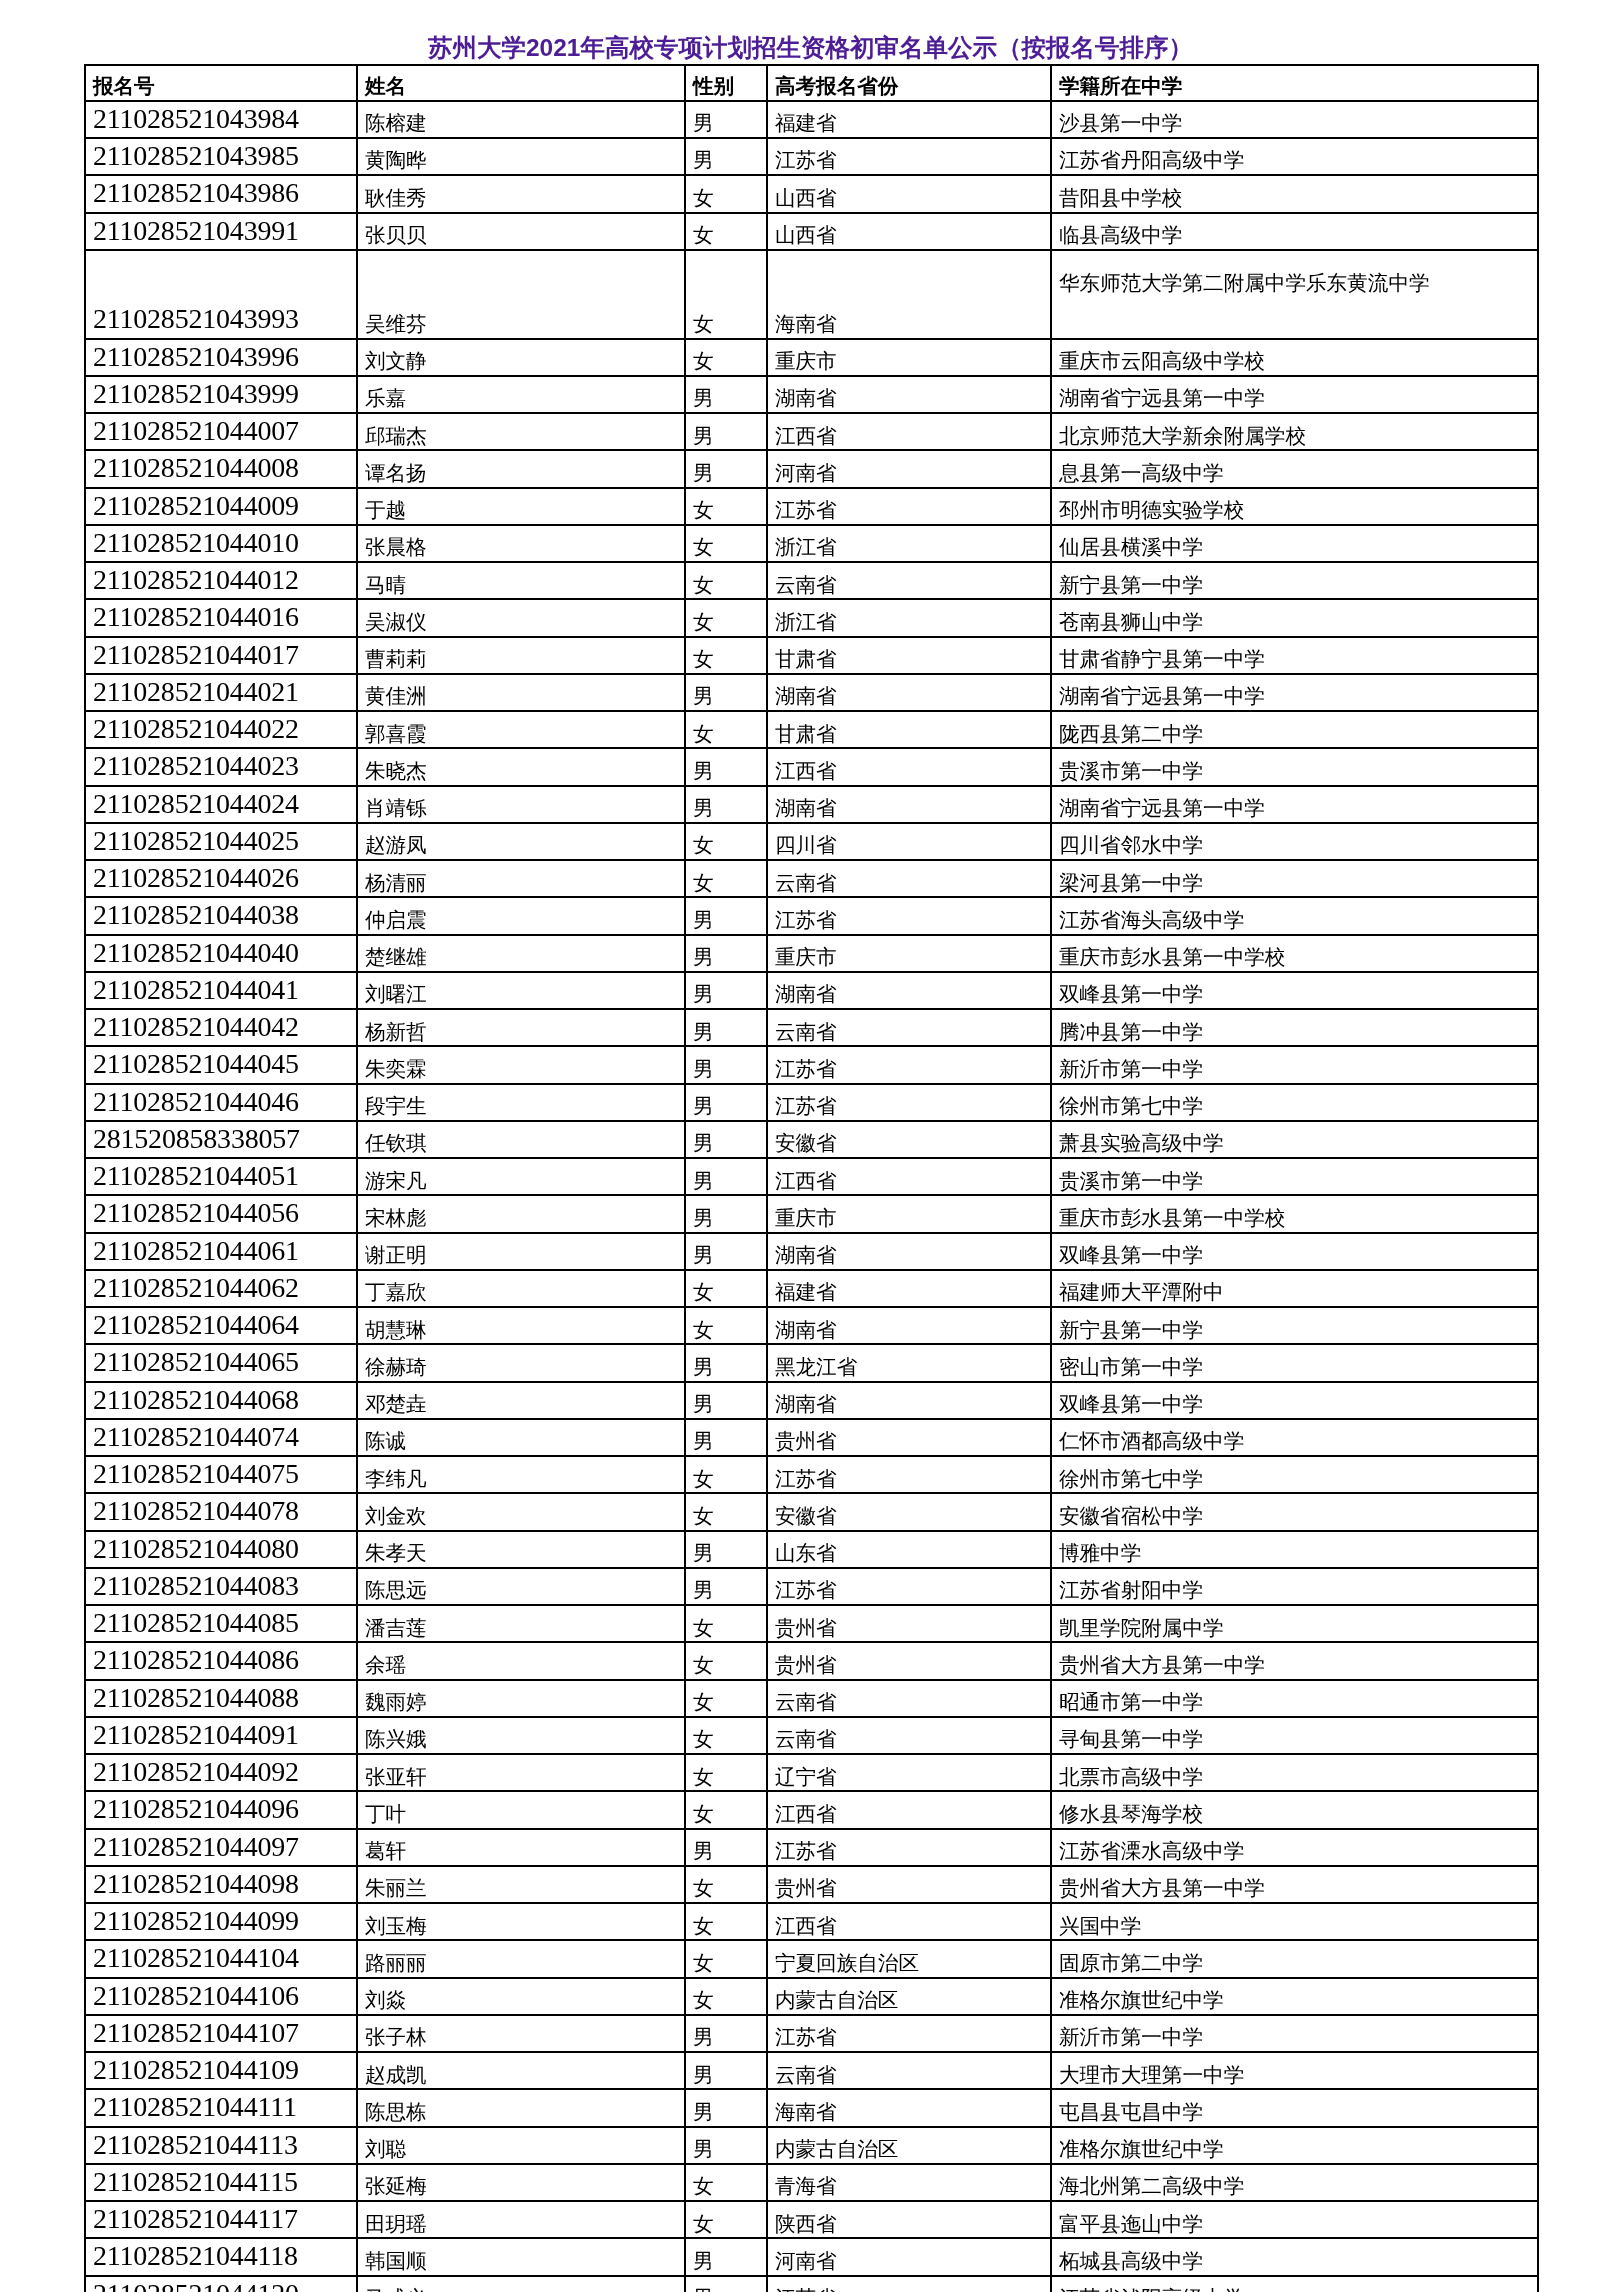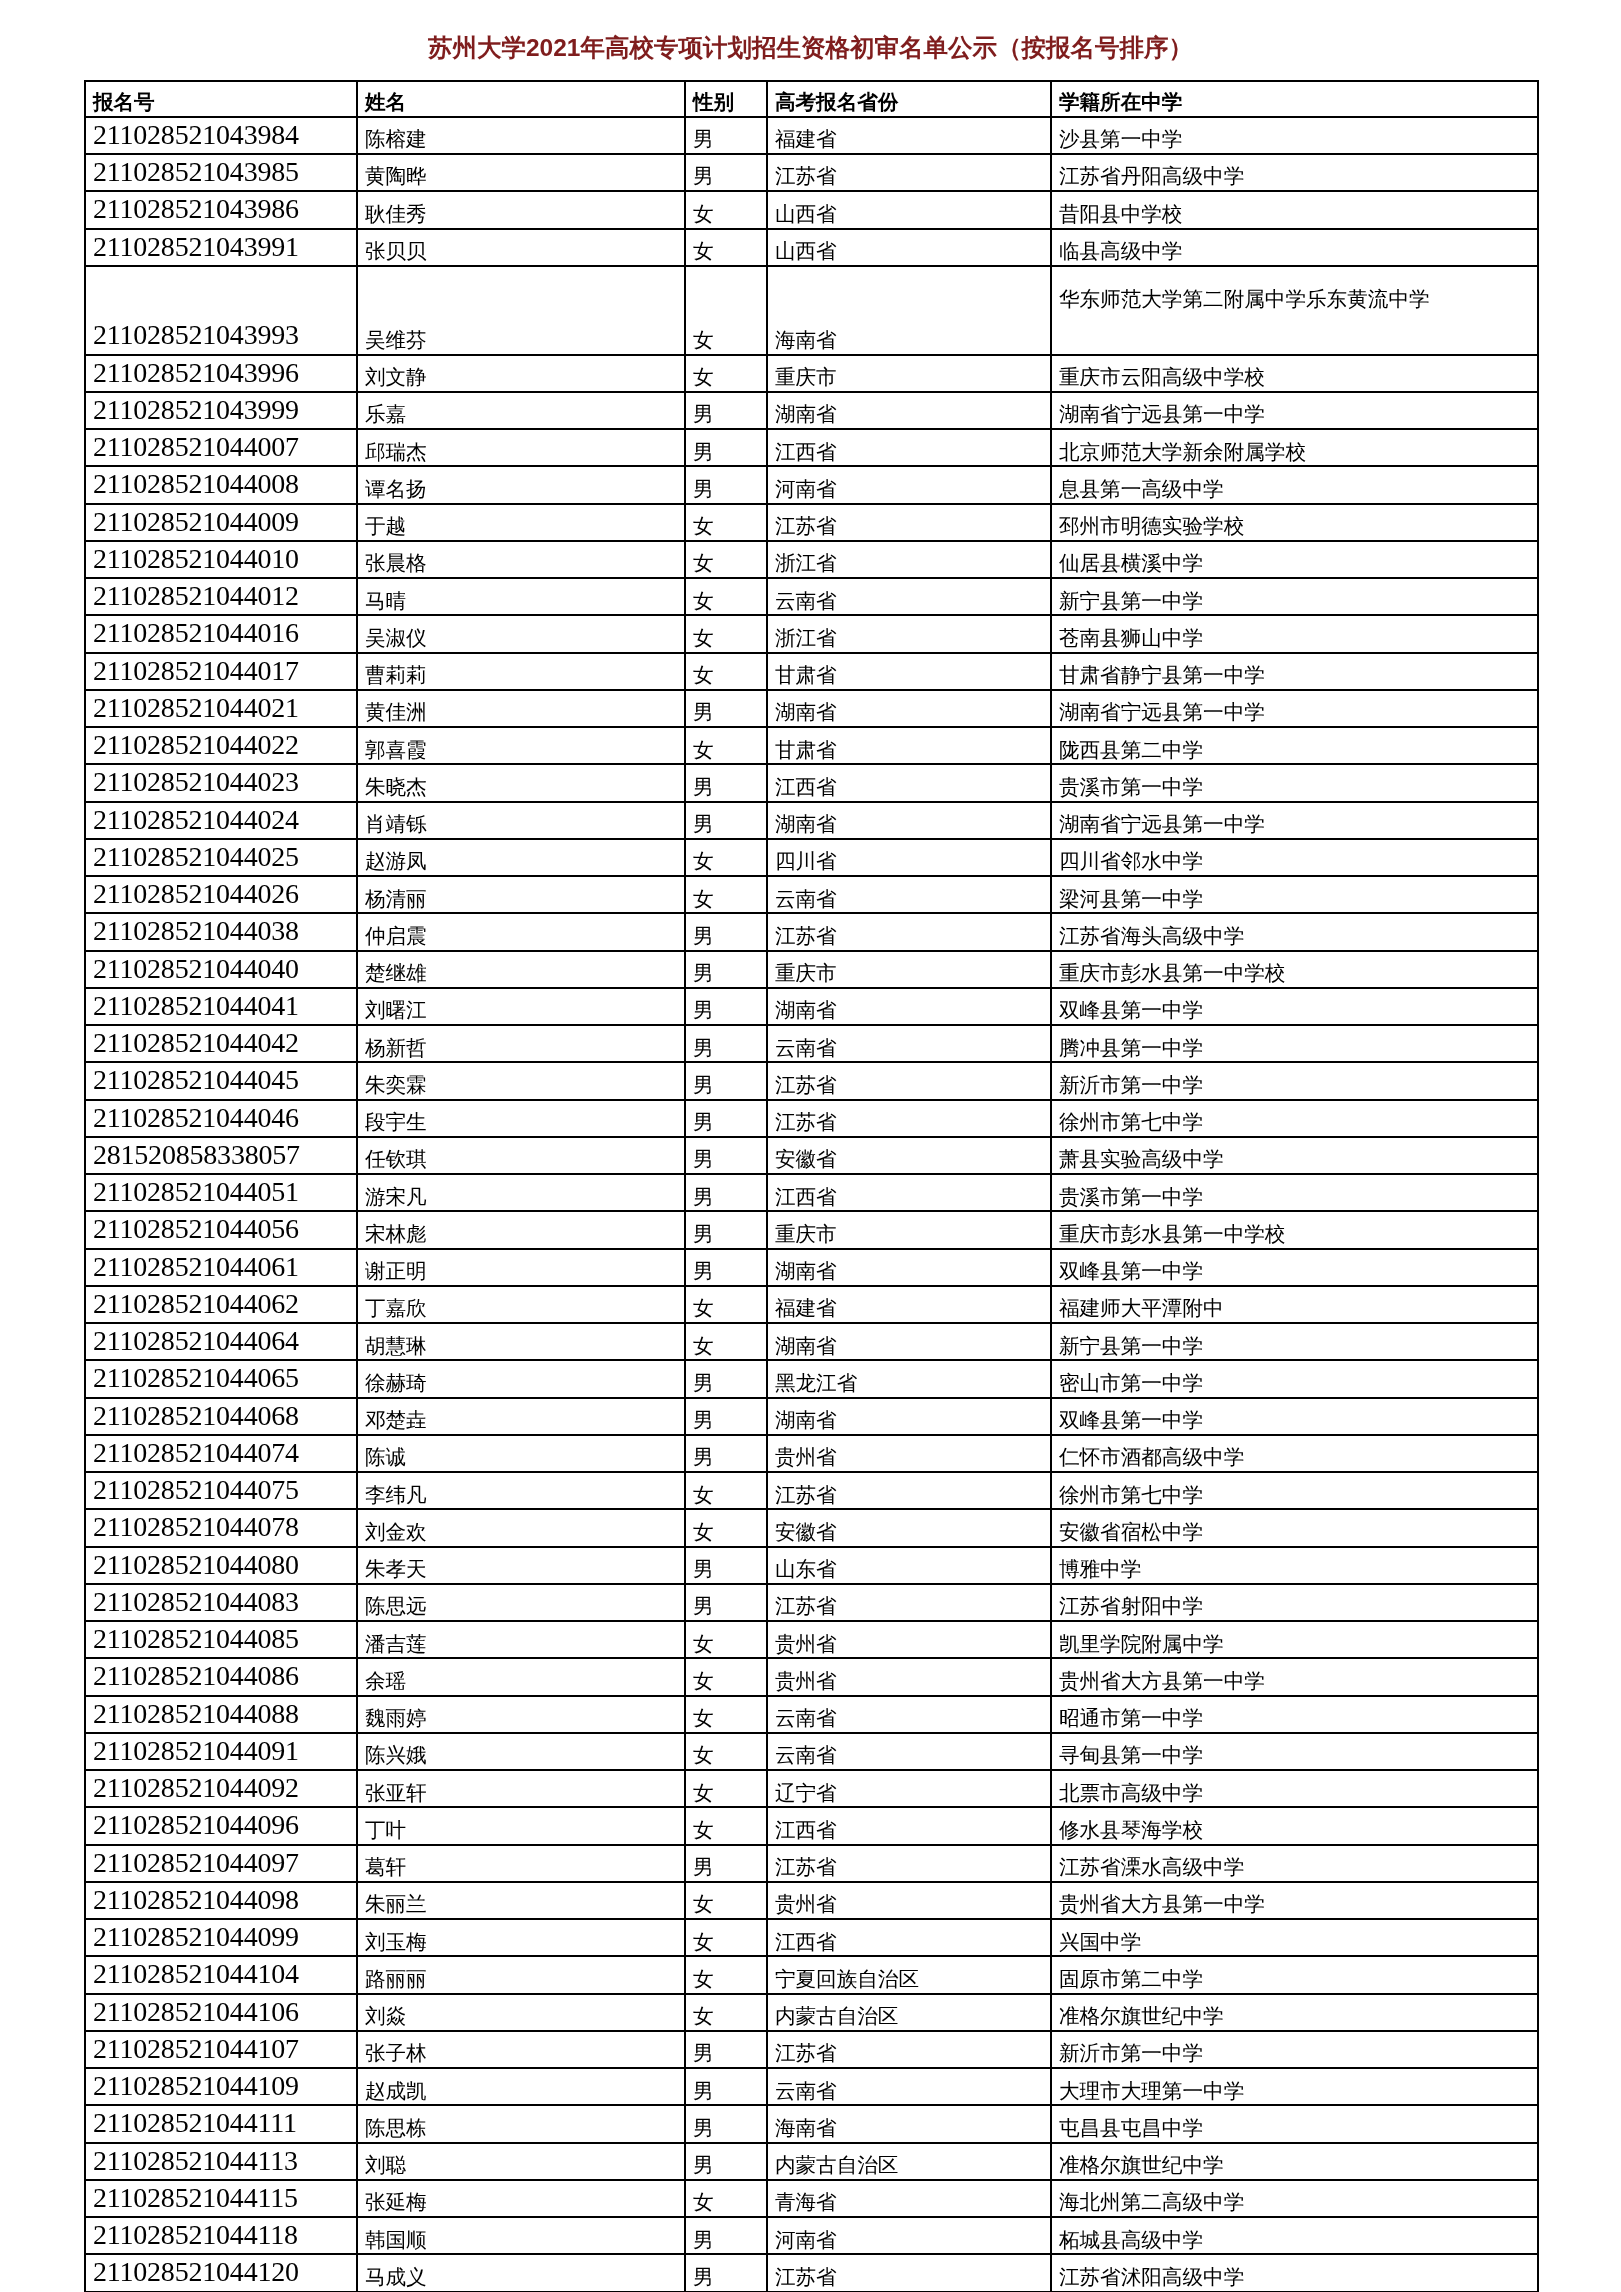--- a/index.html
+++ b/index.html
@@ -23,22 +23,22 @@
     background: #fff;
   }
   .doc-title {
     text-align: center;
     font-family: "Liberation Sans", "DejaVu Sans", sans-serif;
     font-weight: bold;
     font-size: 24.5px;
     letter-spacing: 0px;
     line-height: 1.1;
     padding-top: 35px;
-    padding-bottom: 18px;
-    color: #7f1d1d;
+    padding-bottom: 2px;
+    color: #4c1d95;
   }
   .table-wrap {
     padding: 0 82px 0 84px;
   }
   table.roster {
     border-collapse: collapse;
     table-layout: fixed;
     width: 1455px;
     font-family: "Liberation Sans", "DejaVu Sans", sans-serif;
     font-size: 20.6px;
@@ -490,20 +490,27 @@
             <td class="cell-school">准格尔旗世纪中学</td>
           </tr>
           <tr>
             <td class="cell-id">211028521044115</td>
             <td class="cell-name">张延梅</td>
             <td class="cell-sex">女</td>
             <td class="cell-province">青海省</td>
             <td class="cell-school">海北州第二高级中学</td>
           </tr>
           <tr>
+            <td class="cell-id">211028521044117</td>
+            <td class="cell-name">田玥瑶</td>
+            <td class="cell-sex">女</td>
+            <td class="cell-province">陕西省</td>
+            <td class="cell-school">富平县迤山中学</td>
+          </tr>
+          <tr>
             <td class="cell-id">211028521044118</td>
             <td class="cell-name">韩国顺</td>
             <td class="cell-sex">男</td>
             <td class="cell-province">河南省</td>
             <td class="cell-school">柘城县高级中学</td>
           </tr>
           <tr>
             <td class="cell-id">211028521044120</td>
             <td class="cell-name">马成义</td>
             <td class="cell-sex">男</td>

